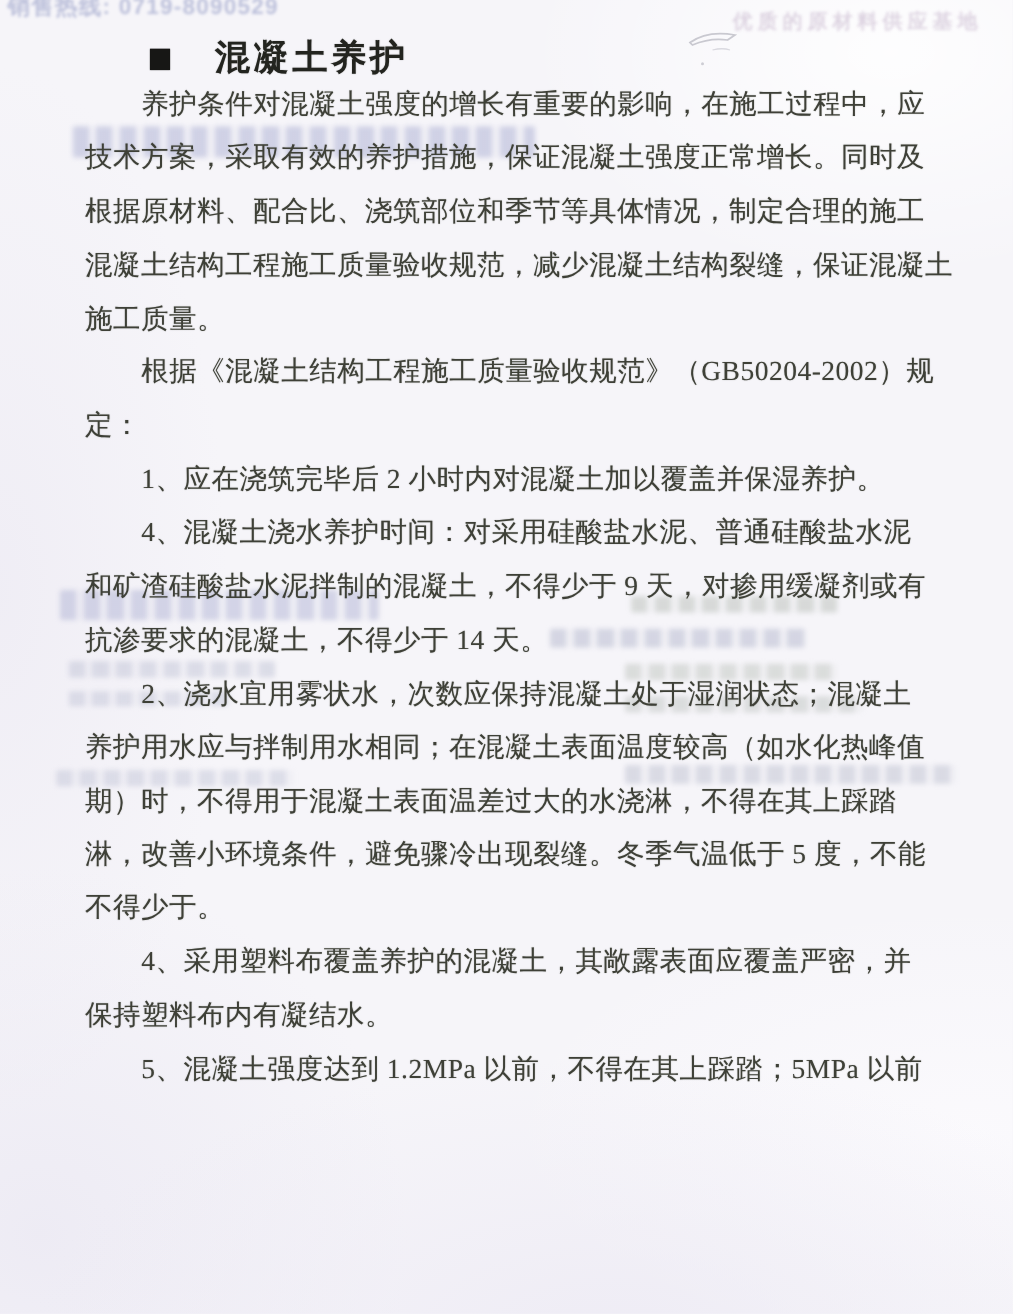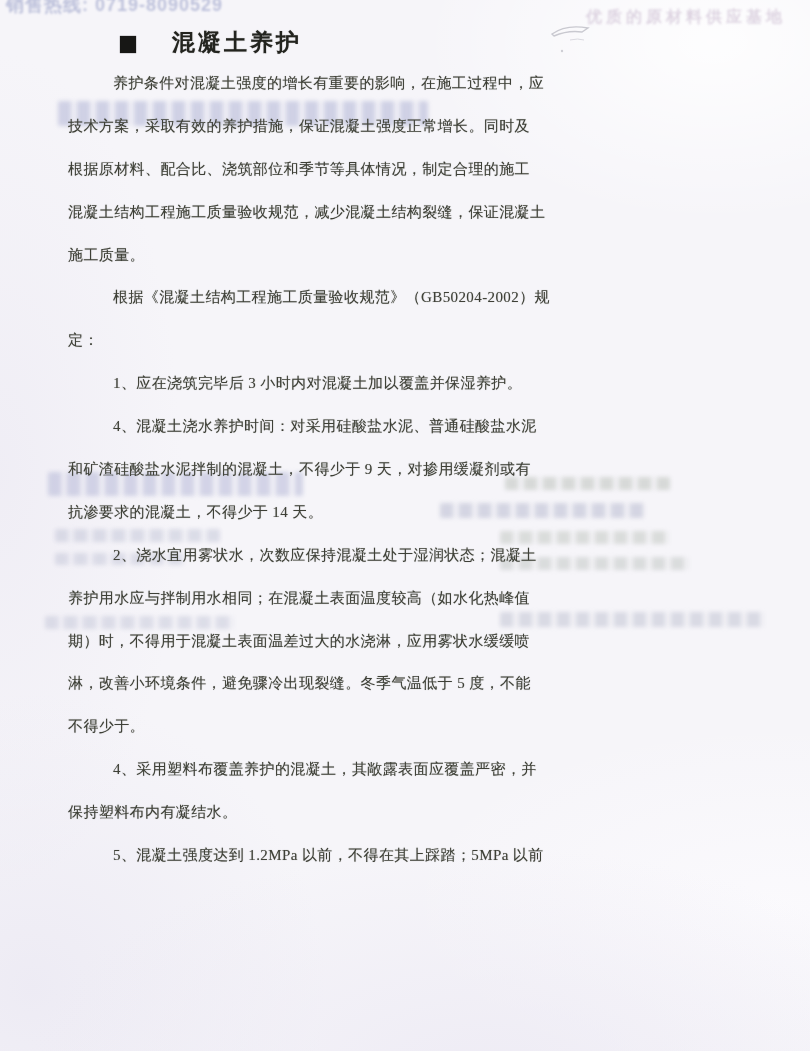--- a/index.html
+++ b/index.html
@@ -22,28 +22,28 @@
   .ghost-phone{top:-7px;left:6px;font-size:18px;color:#8e96c2;opacity:.55;font-family:"Liberation Sans","DejaVu Sans",sans-serif;letter-spacing:1px;}
   .ghost-slogan{top:7px;left:586px;font-size:16px;color:#dcd2e0;opacity:.95;letter-spacing:4px;}
   .smudge{position:absolute;filter:blur(2.2px);border-radius:2px;}
   .pen-mark{position:absolute;left:548px;top:20px;opacity:.5;}
 
   .heading{
     position:absolute;top:27px;left:120px;display:flex;align-items:center;
   }
   .heading .sq{width:16px;height:17px;background:#171715;margin-top:3px;box-shadow:0 0 1px #444;}
   .heading .ttl{
-    margin-left:36px;font-size:23px;font-weight:bold;color:#23241f;
+    margin-left:36px;font-size:28px;font-weight:bold;color:#23241f;
     letter-spacing:3px;white-space:nowrap;
     text-shadow:0 0 1px rgba(40,40,35,.45);
   }
 
   .doc{
     position:absolute;left:68px;top:62px;width:720px;
-    font-size:15px;color:#3e4037;
+    font-size:22px;color:#3e4037;
     text-shadow:0 0 1px rgba(62,64,54,.42);
   }
   .line{height:42.9px;line-height:42.9px;white-space:nowrap;letter-spacing:.4px;}
   .line.indent{padding-left:45px;}
 </style>
 </head>
 <body>
 
 <div class="ghost-layer">
   <div class="ghost-text ghost-phone">销售热线: 0719-8090529</div>
@@ -73,25 +73,25 @@
 </div>
 
 <div class="doc" id="doc">
     <div class="line indent">养护条件对混凝土强度的增长有重要的影响，在施工过程中，应</div>
     <div class="line">技术方案，采取有效的养护措施，保证混凝土强度正常增长。同时及</div>
     <div class="line">根据原材料、配合比、浇筑部位和季节等具体情况，制定合理的施工</div>
     <div class="line">混凝土结构工程施工质量验收规范，减少混凝土结构裂缝，保证混凝土</div>
     <div class="line">施工质量。</div>
     <div class="line indent">根据《混凝土结构工程施工质量验收规范》（GB50204-2002）规</div>
     <div class="line">定：</div>
-    <div class="line indent">1、应在浇筑完毕后 3 小时内对混凝土加以覆盖并保湿养护。</div>
+    <div class="line indent">1、应在浇筑完毕后 2 小时内对混凝土加以覆盖并保湿养护。</div>
     <div class="line indent">4、混凝土浇水养护时间：对采用硅酸盐水泥、普通硅酸盐水泥</div>
     <div class="line">和矿渣硅酸盐水泥拌制的混凝土，不得少于 9 天，对掺用缓凝剂或有</div>
     <div class="line">抗渗要求的混凝土，不得少于 14 天。</div>
     <div class="line indent">2、浇水宜用雾状水，次数应保持混凝土处于湿润状态；混凝土</div>
     <div class="line">养护用水应与拌制用水相同；在混凝土表面温度较高（如水化热峰值</div>
-    <div class="line">期）时，不得用于混凝土表面温差过大的水浇淋，应用雾状水缓缓喷</div>
+    <div class="line">期）时，不得用于混凝土表面温差过大的水浇淋，不得在其上踩踏</div>
     <div class="line">淋，改善小环境条件，避免骤冷出现裂缝。冬季气温低于 5 度，不能</div>
     <div class="line">不得少于。</div>
     <div class="line indent">4、采用塑料布覆盖养护的混凝土，其敞露表面应覆盖严密，并</div>
     <div class="line">保持塑料布内有凝结水。</div>
     <div class="line indent">5、混凝土强度达到 1.2MPa 以前，不得在其上踩踏；5MPa 以前</div>
   </div>
 
 </body></html>

